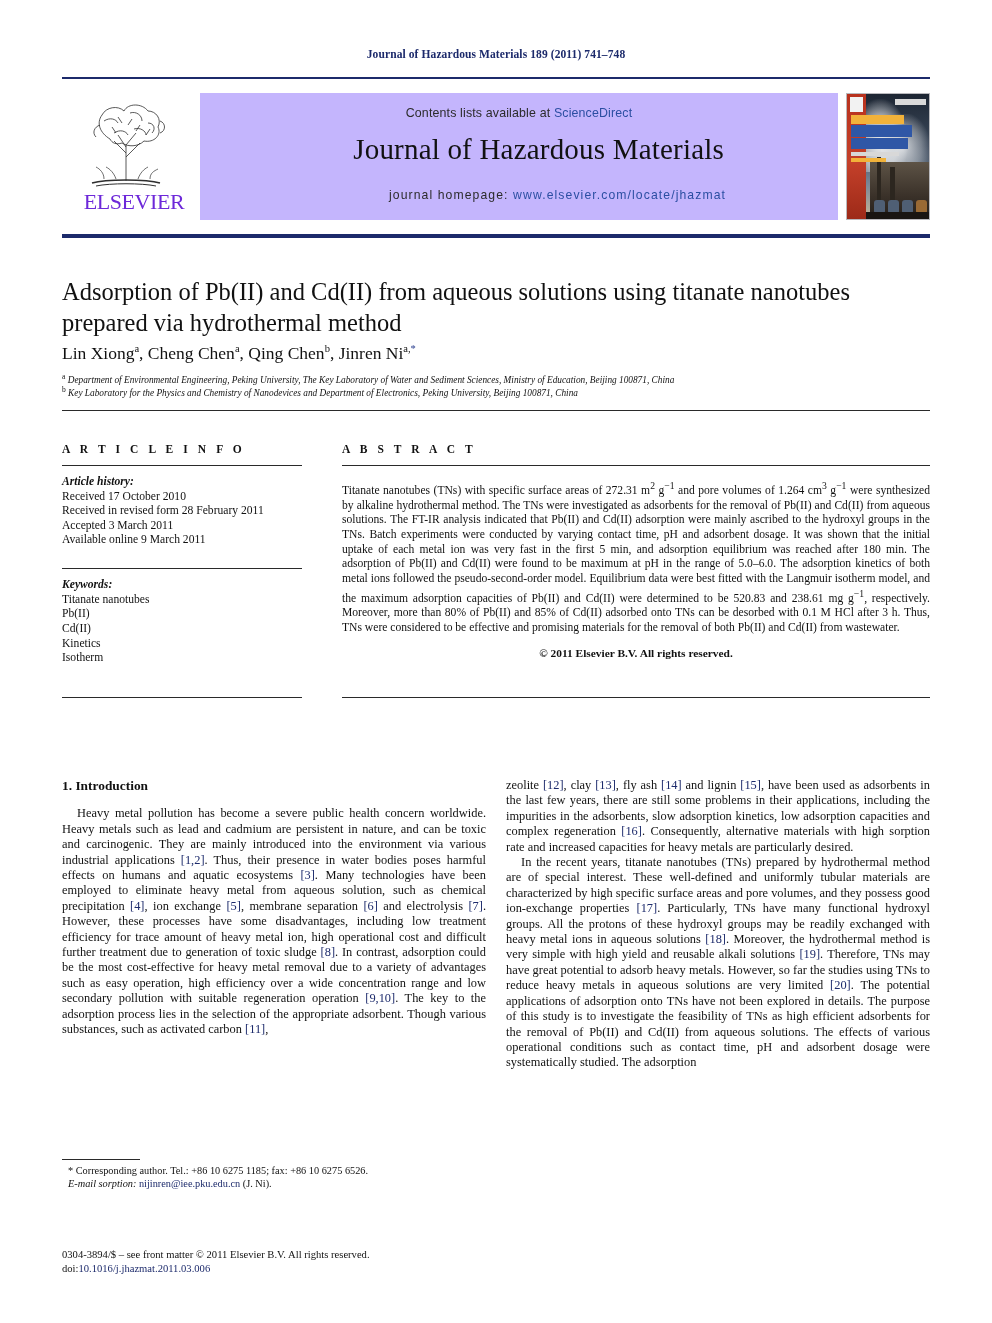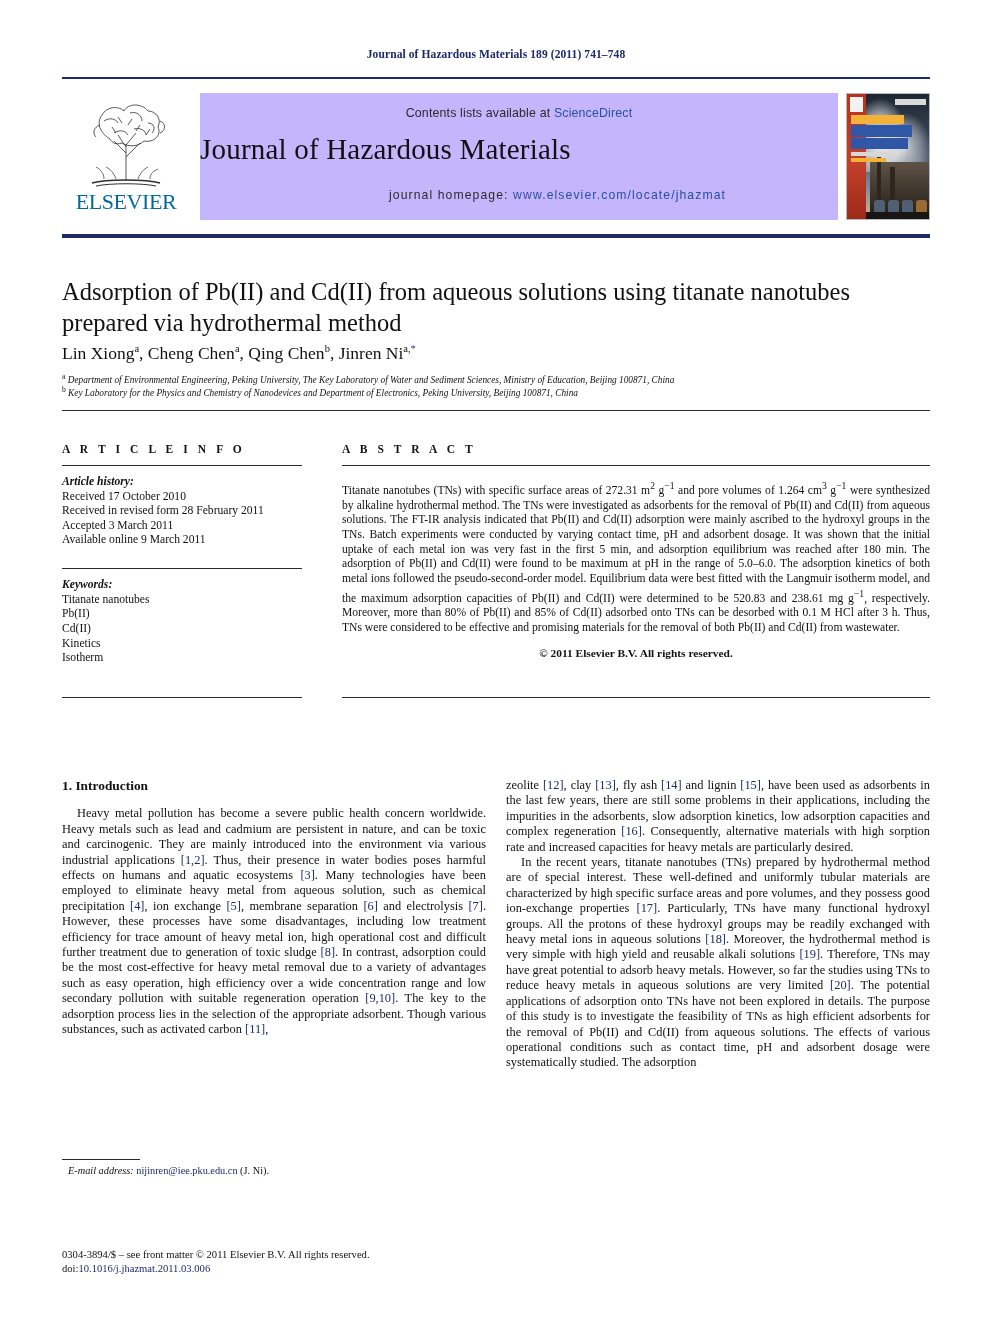--- a/index.html
+++ b/index.html
@@ -90,21 +90,21 @@
     letter-spacing: 0.15px;
   }
   .contents-line .sd {
     color: #2b4ea2;
   }
   .journal-title {
     position: absolute;
     top: 40px;
     left: 0;
     width: 524px;
-    text-align: left;
+    text-align: right;
     font-family: "Liberation Serif", serif;
     font-size: 29px;
     color: #111111;
     letter-spacing: 0.2px;
   }
   .homepage-line {
     position: absolute;
     top: 95px;
     left: 0;
     width: 715px;
@@ -122,28 +122,28 @@
   
   .els-tree {
     position: absolute;
     left: 8px;
     top: 2px;
     width: 112px;
     height: 96px;
   }
   .els-word {
     position: absolute;
-    left: 0;
+    left: 8px;
     top: 96px;
     width: 128px;
     text-align: center;
     font-family: "Liberation Serif", serif;
     font-size: 22px;
     letter-spacing: -0.4px;
-    color: #0369a1;
+    color: #6d28d9;
     font-weight: normal;
   }
 
   
   .cov-sky   { position:absolute; left:0; top:0; width:100%; height:100%;
                background: linear-gradient(#1d2633 0%, #3d4a5c 42%, #7a8796 72%, #c8b79a 100%); }
   .cov-band  { position:absolute; left:0; top:0; width:23%; height:100%;
                background: linear-gradient(#b8321e 0%, #c4402a 55%, #9d2a18 100%); }
   .cov-smoke1{ position:absolute; left:22%; top:4%; width:52%; height:58%;
                background: radial-gradient(ellipse at 35% 60%, rgba(255,255,255,.92) 0%, rgba(255,255,255,.55) 45%, rgba(255,255,255,0) 72%); }
@@ -465,21 +465,24 @@
   </div>
 
   <div class="col col-right">
     <p class="para" style="text-indent:0">zeolite <span class="ref">[12]</span>, clay <span class="ref">[13]</span>, fly ash <span class="ref">[14]</span> and lignin <span class="ref">[15]</span>, have been used as adsorbents in the last few years, there are still some problems in their applications, including the impurities in the adsorbents, slow adsorption kinetics, low adsorption capacities and complex regeneration <span class="ref">[16]</span>. Consequently, alternative materials with high sorption rate and increased capacities for heavy metals are particularly desired.</p>
     <p class="para">In the recent years, titanate nanotubes (TNs) prepared by hydrothermal method are of special interest. These well-defined and uniformly tubular materials are characterized by high specific surface areas and pore volumes, and they possess good ion-exchange properties <span class="ref">[17]</span>. Particularly, TNs have many functional hydroxyl groups. All the protons of these hydroxyl groups may be readily exchanged with heavy metal ions in aqueous solutions <span class="ref">[18]</span>. Moreover, the hydrothermal method is very simple with high yield and reusable alkali solutions <span class="ref">[19]</span>. Therefore, TNs may have great potential to adsorb heavy metals. However, so far the studies using TNs to reduce heavy metals in aqueous solutions are very limited <span class="ref">[20]</span>. The potential applications of adsorption onto TNs have not been explored in details. The purpose of this study is to investigate the feasibility of TNs as high efficient adsorbents for the removal of Pb(II) and Cd(II) from aqueous solutions. The effects of various operational conditions such as contact time, pH and adsorbent dosage were systematically studied. The adsorption</p>
   </div>
 
   <div class="fn-rule"></div>
   <div class="footnote">
     <div class="footnote-indent">
-      <span class="ital">E-mail address:</span> <span class="mail">nijinren@iee.pku.edu.cn</span> <span>(J. Ni).</span>
+      <span>*</span> <span>Corresponding author. Tel.: +86 10 6275 1185; fax: +86 10 6275 6526.</span>
+    </div>
+    <div class="footnote-indent">
+      <span class="ital">E-mail sorption:</span> <span class="mail">nijinren@iee.pku.edu.cn</span> <span>(J. Ni).</span>
     </div>
   </div>
 
   <div class="imprint">
     <div>0304-3894/$ – see front matter © 2011 Elsevier B.V. All rights reserved.</div>
     <div><span>doi:</span><span class="doi">10.1016/j.jhazmat.2011.03.006</span></div>
   </div>
 
 </div>
 

